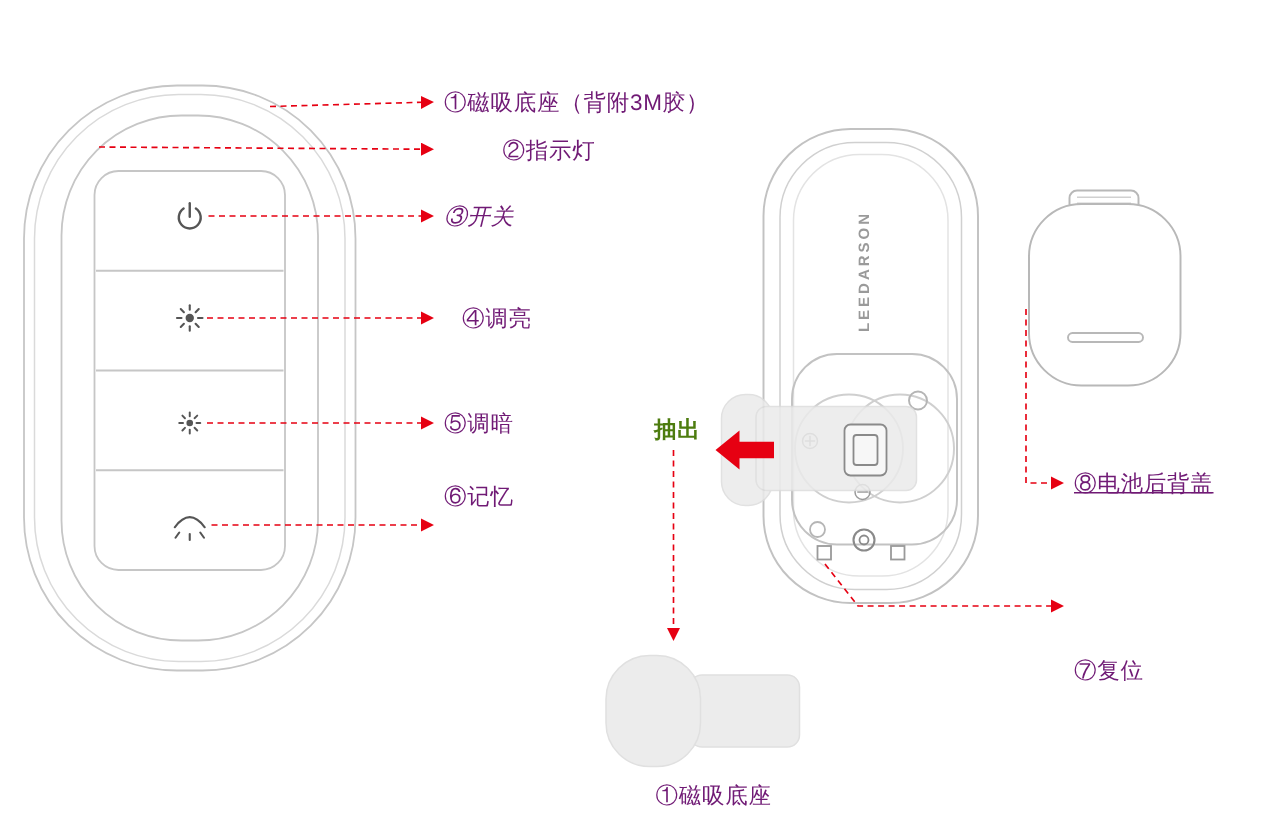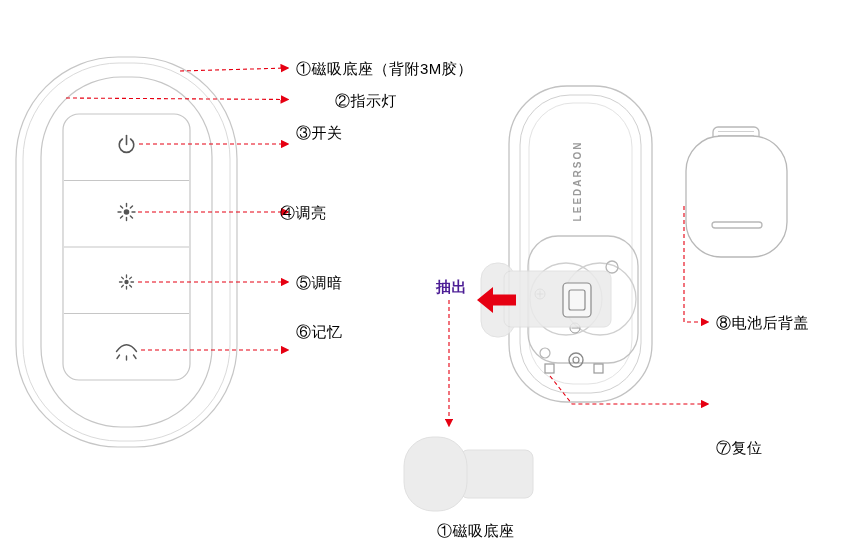--- a/index.html
+++ b/index.html
@@ -7,27 +7,27 @@
     position:relative;
     width:845px;height:557px;
     background:#ffffff;
     font-family:"Liberation Sans", sans-serif;
     overflow:hidden;
   }
   .stage svg{position:absolute;left:0;top:0;}
   .label{
     position:absolute;
     font-size:15px;
-    color:#000000;
+    color:#701a75;
     letter-spacing:0.5px;
     white-space:nowrap;
     line-height:20px;
   }
   .label.red{
-    color:#4c1d95;
+    color:#4d7c0f;
     font-weight:bold;
   }
   .brand{
     position:absolute;
     left:577px;top:181px;
     transform:translate(-50%,-50%) rotate(-90deg);
     font-size:10px;
     font-weight:bold;
     letter-spacing:2px;
     color:#9a9a9a;
@@ -155,24 +155,24 @@
     </g>
 
     <g stroke="#e60012" stroke-width="1.1" stroke-dasharray="4 3" fill="none">
       <path d="M684 206 L684 322 L708 322" marker-end="url(#arrowR)"></path>
       <path d="M550 376 L572 404 L708 404" marker-end="url(#arrowR)"></path>
     </g>
   </svg>
 
   <div class="label" style="left:296px;top:59px;">①磁吸底座（背附3M胶）</div>
   <div class="label" style="left:296px;top:91px;margin-left:39px;">②指示灯</div>
-  <div class="label" style="left:296px;top:123px;">③开关</div>
-  <div class="label" style="left:280px;top:203px;">④调亮</div>
+  <div class="label" style="left:296px;top:135px;font-style:italic;">③开关</div>
+  <div class="label" style="left:308px;top:203px;">④调亮</div>
   <div class="label" style="left:296px;top:273px;">⑤调暗</div>
   <div class="label" style="left:296px;top:322px;">⑥记忆</div>
-  <div class="label" style="left:716px;top:313px;">⑧电池后背盖</div>
+  <div class="label" style="left:716px;top:313px;text-decoration:underline;">⑧电池后背盖</div>
   <div class="label" style="left:716px;top:395px;margin-top:43px;">⑦复位</div>
   <div class="label" style="left:437px;top:521px;">①磁吸底座</div>
   <div class="label red" style="left:436px;top:277px;">抽出</div>
 
   <div class="brand">LEEDARSON</div>
 
 </div>
 
 </body></html>

